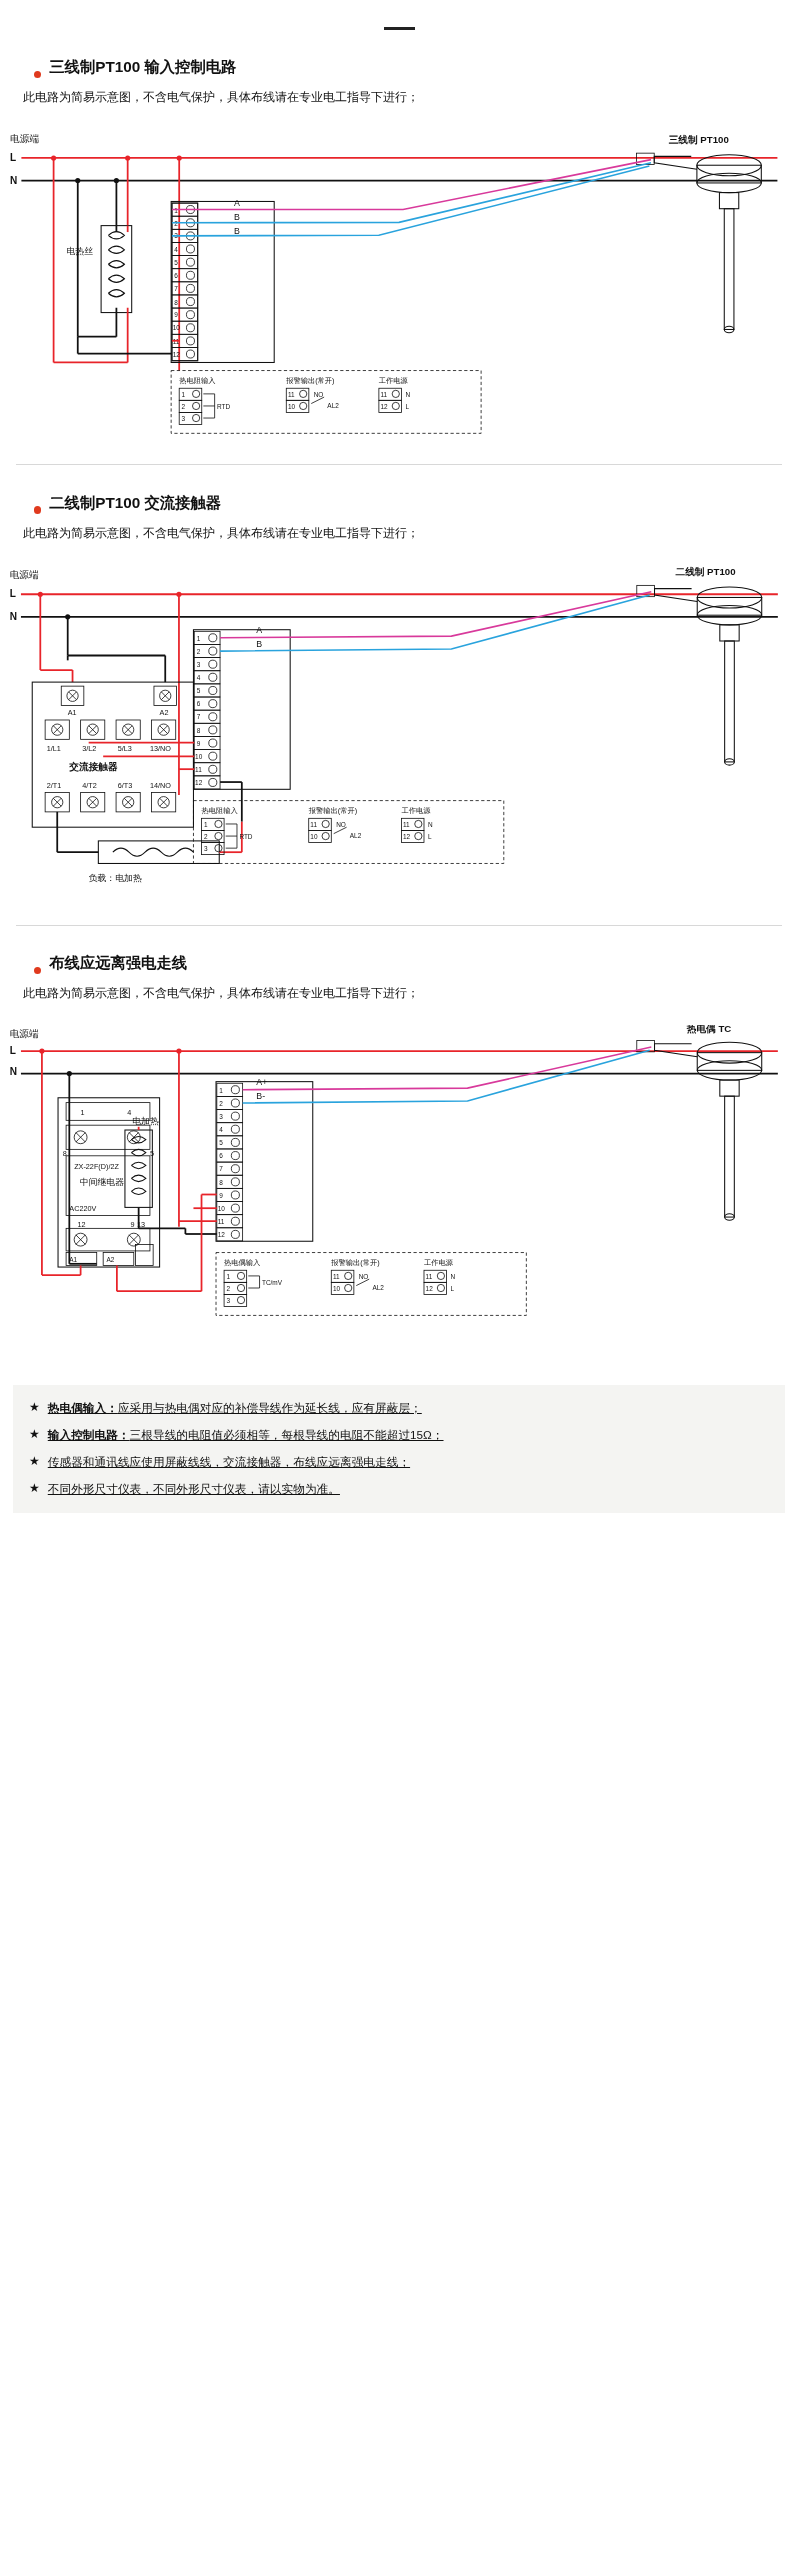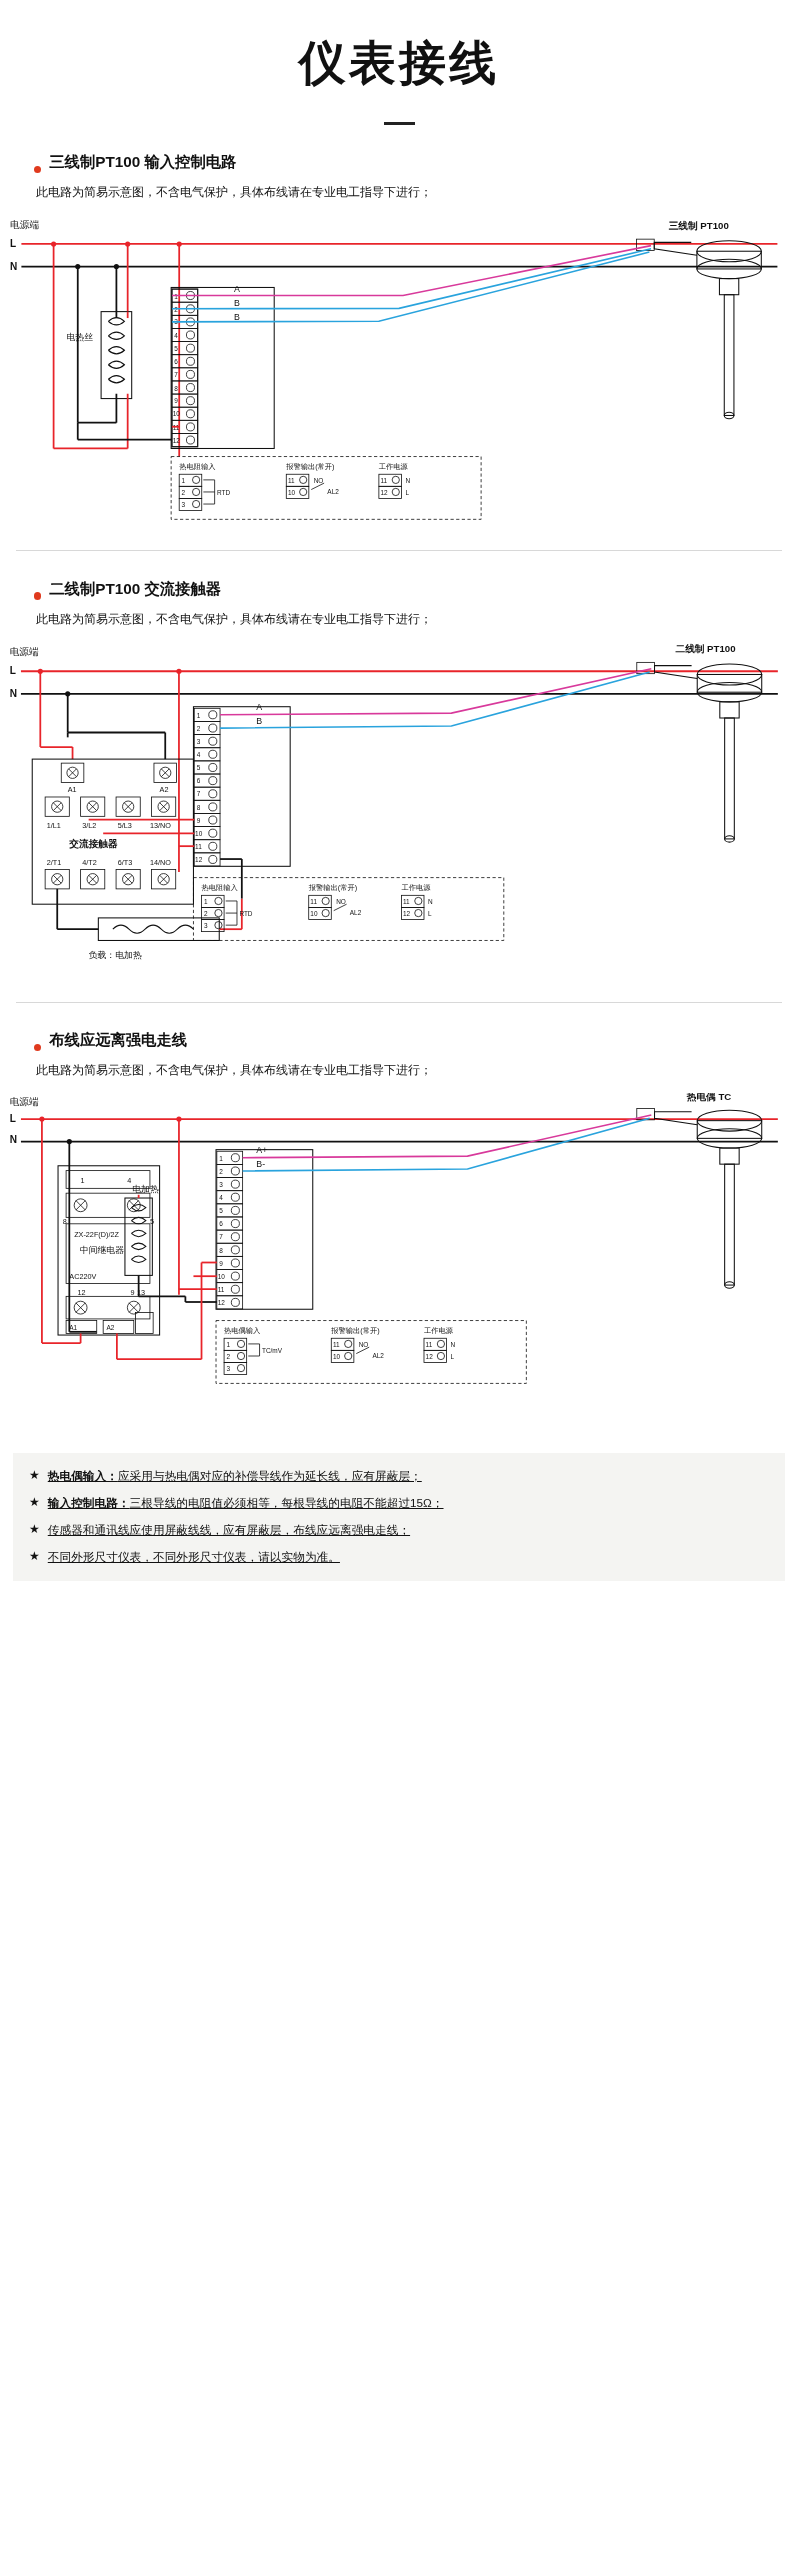--- a/index.html
+++ b/index.html
@@ -26,46 +26,45 @@
   }
 
   
   .section { position: relative; margin-top: 27.4px; }
   .sec-head { display:flex; align-items:flex-end; padding-left: 34px; }
   .bullet {
     width: 7.3px; height: 7.3px; border-radius: 50%;
     background: #e03a1e; margin-right: 8px; flex:0 0 auto;
   }
   .sec-title { font-size: 15.3px; font-weight: bold; color:#111; }
-  .sec-sub { font-size: 12px; color:#111; padding-left: 36px; margin-top: 11.3px; }
+  .sec-sub { font-size: 12px; color:#111; padding-left: 23px; margin-top: 11.3px; }
 
   .divider { height:0.8px; background:#d8d8d8; margin: 21px 16px 0 16px; }
 
   
-  .diagram { position: relative; margin-top: 14px; }
+  .diagram { position: relative; margin-top: 23px; }
   .diagram svg { display:block; }
 
   
   .notes {
     margin: 21px 13px 0 13px;
     background: #f4f4f2;
     padding: 14.5px 16px 16px 16px;
   }
   .note-row { display:flex; align-items:flex-start; margin-bottom: 11.3px; font-size: 11.7px; }
   .note-row:last-child { margin-bottom: 0; }
   .star { margin-right: 8px; font-size: 12px; line-height: 1.3; }
   .note-label { font-weight: bold; }
   .note-text { line-height: 1.35; text-decoration: underline; }
 </style>
 </head>
 <body>
 
 <div class="page">
 
-  <div class="title">仪表接线</div>
   <div class="title-rule"></div>
 
   <div class="section">
     <div class="sec-head">
       <span class="bullet"></span>
       <span class="sec-title">三线制PT100 输入控制电路</span>
     </div>
     <div class="sec-sub">此电路为简易示意图，不含电气保护，具体布线请在专业电工指导下进行；</div>
 
     <div class="diagram">
@@ -658,21 +657,21 @@
     <div class="note-row">
       <span class="star">★</span>
       <span class="note-text"><span class="note-label">热电偶输入：</span><span>应采用与热电偶对应的补偿导线作为延长线，应有屏蔽层；</span></span>
     </div>
     <div class="note-row">
       <span class="star">★</span>
       <span class="note-text"><span class="note-label">输入控制电路：</span><span>三根导线的电阻值必须相等，每根导线的电阻不能超过15Ω；</span></span>
     </div>
     <div class="note-row">
       <span class="star">★</span>
-      <span class="note-text"><span class="note-label"></span><span>传感器和通讯线应使用屏蔽线线，应有屏蔽层，布线应远离强电走线；</span></span>
+      <span class="note-text"><span class="note-label"></span><span>传感器和通讯线应使用屏蔽线线，交流接触器，布线应远离强电走线；</span></span>
     </div>
     <div class="note-row">
       <span class="star">★</span>
       <span class="note-text"><span class="note-label"></span><span>不同外形尺寸仪表，不同外形尺寸仪表，请以实物为准。</span></span>
     </div>
   </div>
 
 </div>
 
 

